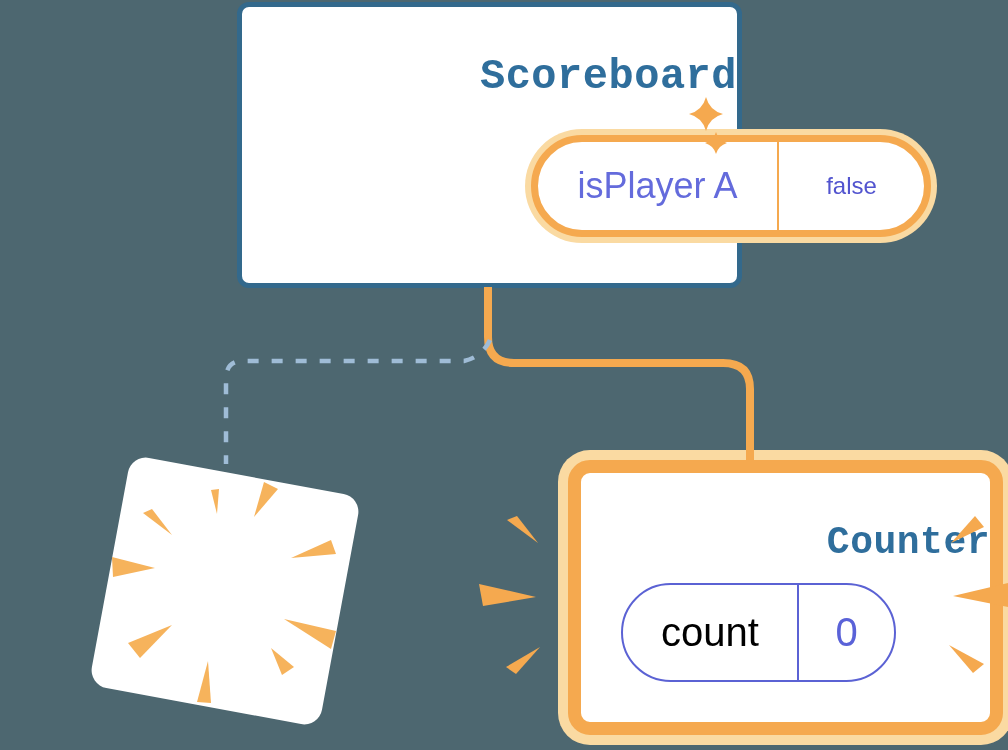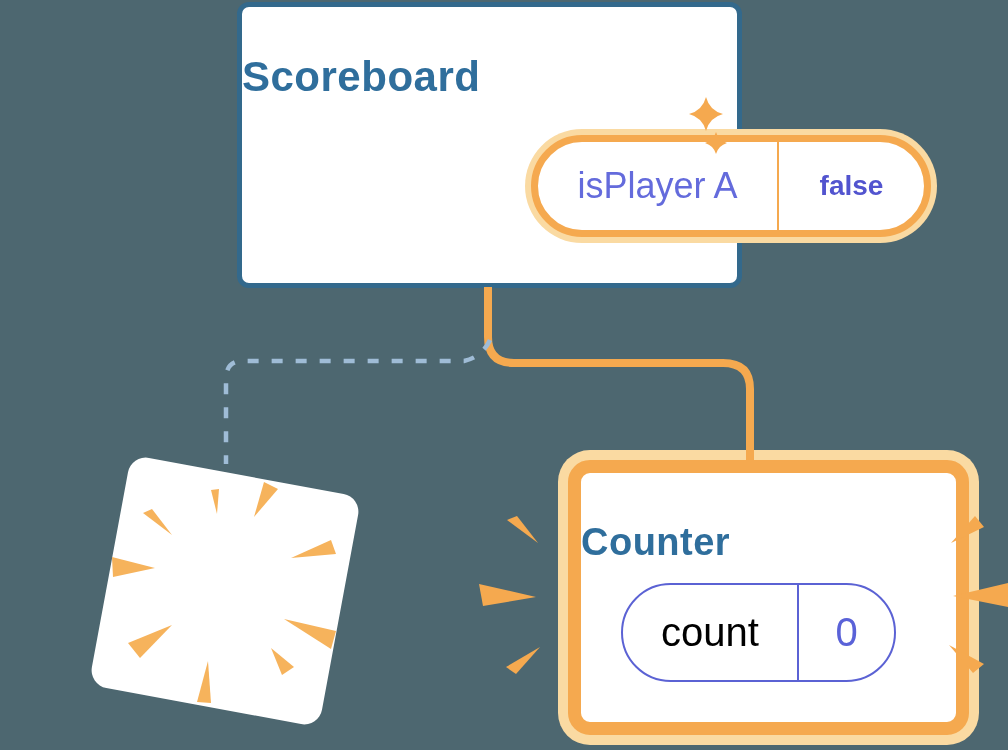--- a/index.html
+++ b/index.html
@@ -21,32 +21,33 @@
     background: #FFFFFF;
   }
   .scoreboard-card {
     left: 237px; top: 2px;
     width: 505px; height: 286px;
     border: 5px solid #33698C;
     border-radius: 12px;
   }
   .counter-card {
     left: 568px; top: 460px;
-    width: 401px; height: 275px;
+    width: 435px; height: 275px;
     border: 13px solid #F5A94F;
     border-radius: 22px;
     box-shadow: 0 0 0 10px #FADAA2;
   }
   .card-title {
     position: absolute;
     left: 0; right: 0;
-    text-align: left;
+    text-align: right;
     color: #2F6E9C;
     font-weight: 700;
     letter-spacing: 0.5px;
+    font-family: Liberation Mono, monospace;
   }
   .scoreboard-card .card-title { top: 46px; font-size: 42px; }
   .counter-card .card-title { top: 48px; font-size: 38px; }
 
   
   .pill {
     position: absolute;
     display: flex;
     align-items: stretch;
     background: #FFFFFF;
@@ -64,21 +65,21 @@
     width: 275px; height: 99px;
     border: 2px solid #5B62D4;
     border-radius: 60px;
   }
   .pill-cell {
     display: flex;
     align-items: center;
     justify-content: center;
   }
   .pill-orange .cell-name  { flex: 0 0 239px; font-size: 36px; color: #646BDC; }
-  .pill-orange .cell-value { flex: 1 1 auto;  font-size: 28px; font-weight: 700; color: #5254CF; }
+  .pill-orange .cell-value { flex: 1 1 auto;  font-size: 24px; font-weight: 400; color: #5254CF; }
   .pill-purple .cell-name  { flex: 0 0 174px; font-size: 40px; color: #000000; }
   .pill-purple .cell-value { flex: 1 1 auto;  font-size: 40px; color: #5A62D8; }
   .pill-divider-orange { flex: 0 0 2px; background: #F5A94F; }
   .pill-divider-purple { flex: 0 0 2px; background: #5B62D4; }
 
   
   .overlay {
     position: absolute;
     left: 0; top: 0;
     width: 1008px; height: 750px;

